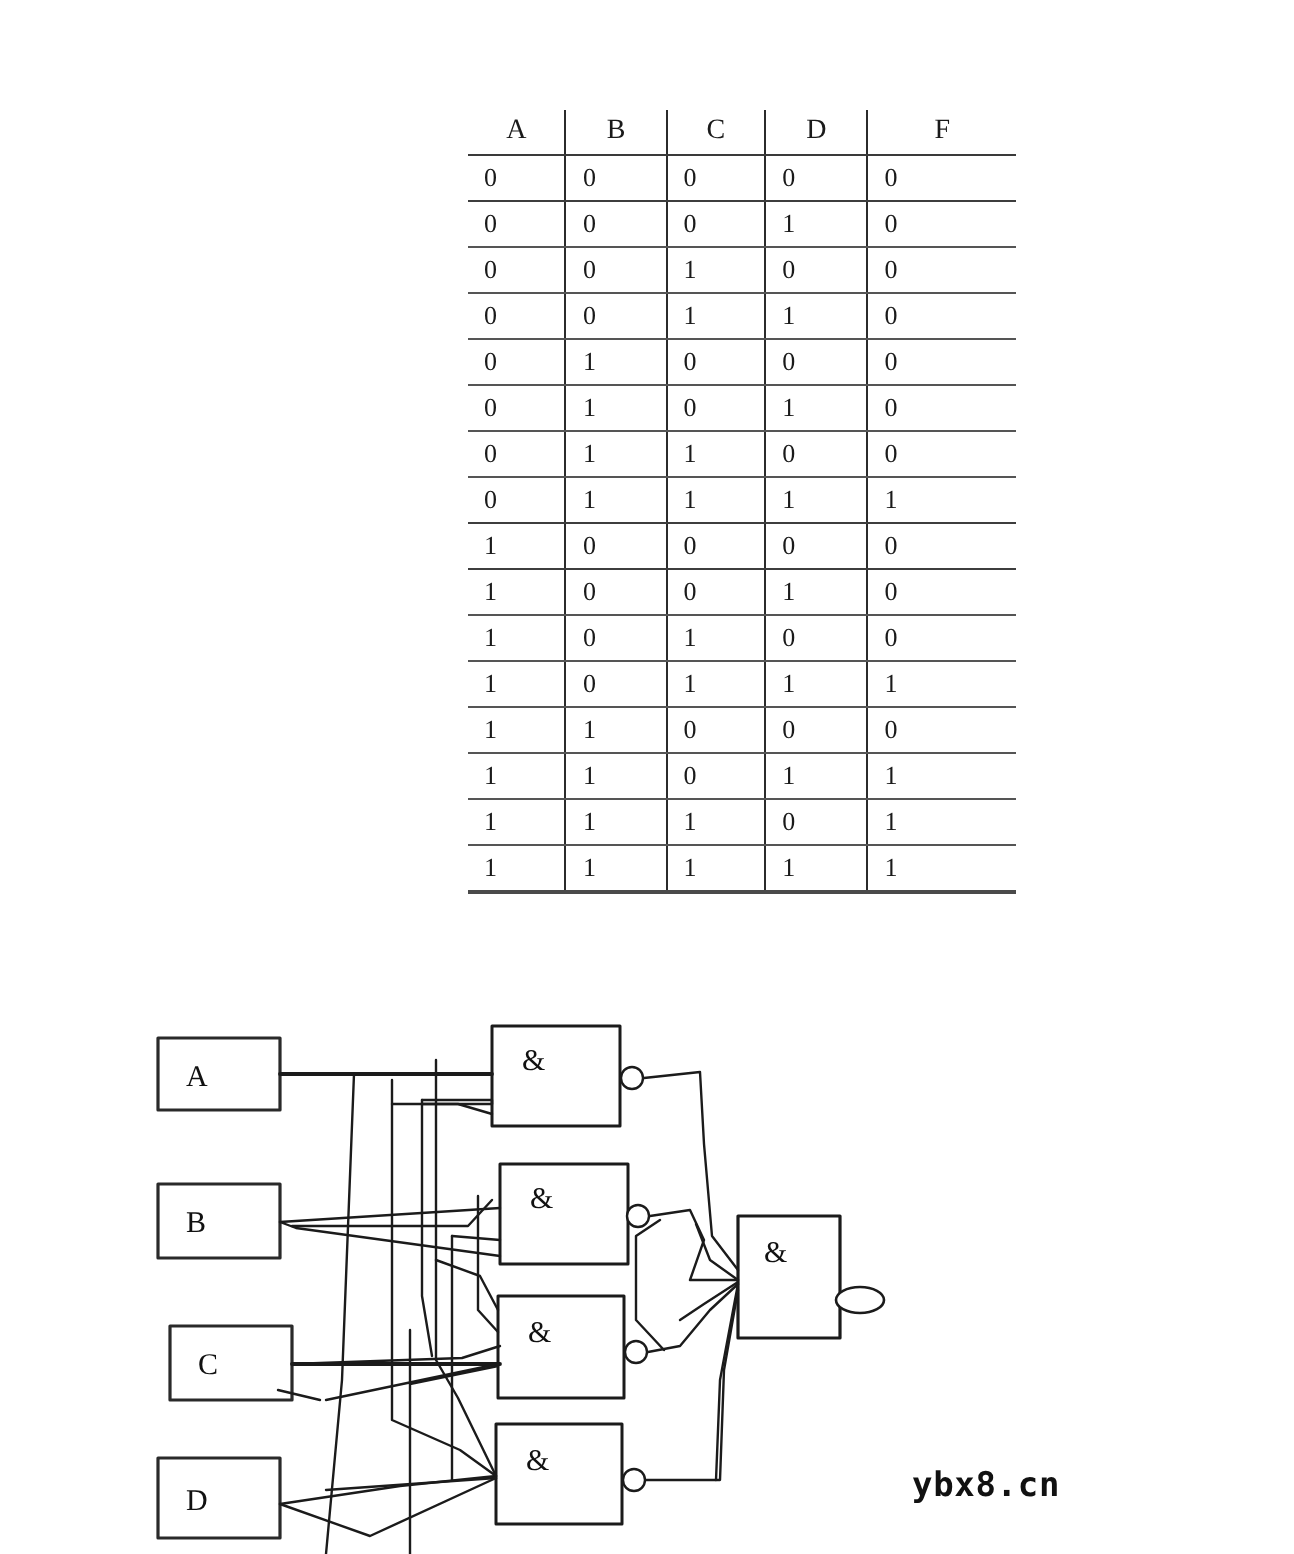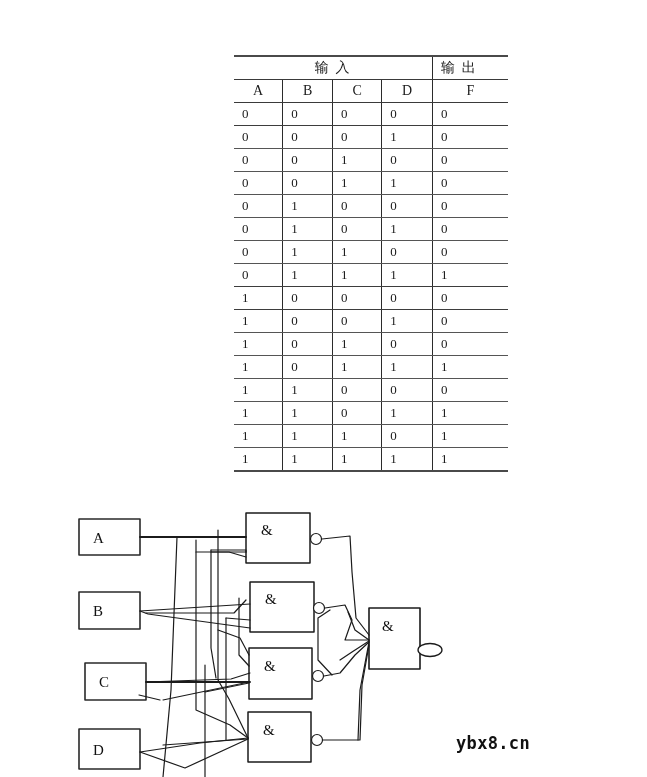--- a/index.html
+++ b/index.html
@@ -105,24 +105,20 @@
     font-weight: bold;
     color: #111;
     letter-spacing: 0.02em;
   }
 </style>
 </head>
 <body>
 
 <table id="truth-table">
   <tbody>
-    <tr class="row-top">
-      <td class="hdr-group edge-l" colspan="4">输  入</td>
-      <td class="hdr-group out edge-r">输  出</td>
-    </tr>
     <tr>
       <td class="hdr-letter c-a edge-l">A</td>
       <td class="hdr-letter c-b">B</td>
       <td class="hdr-letter c-c">C</td>
       <td class="hdr-letter c-d">D</td>
       <td class="hdr-letter c-f edge-r">F</td>
     </tr>
 
   <tr class=" sep-strong">
         <td class="cell-val c-a edge-l">0</td>

